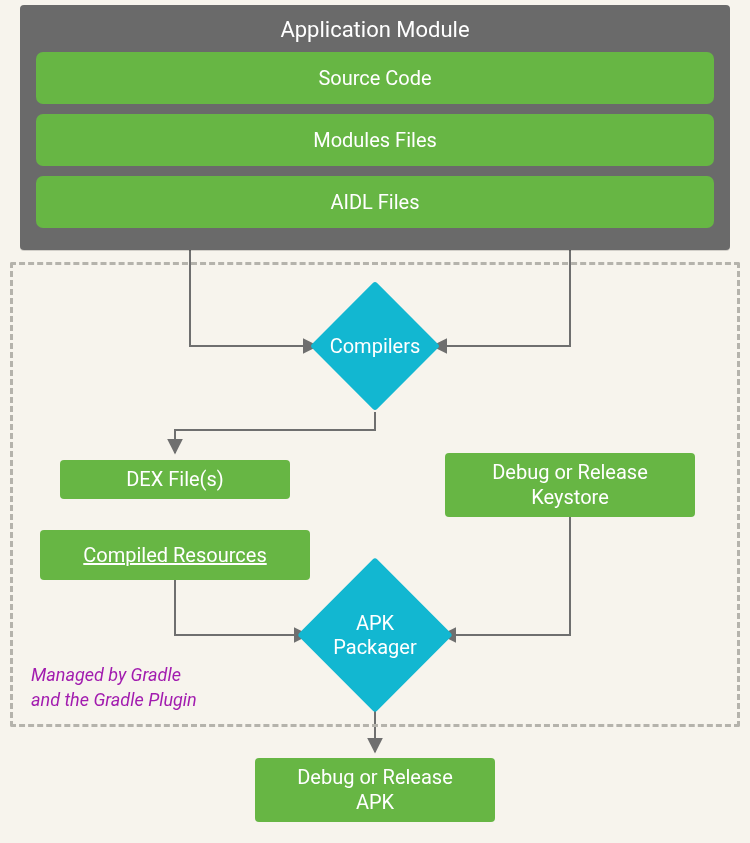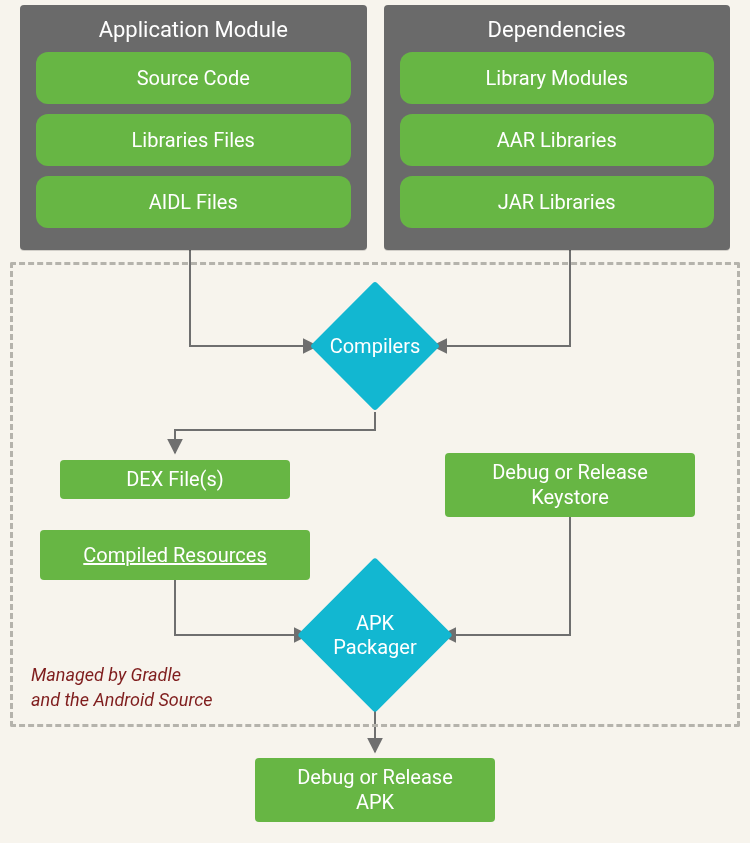--- a/index.html
+++ b/index.html
@@ -41,39 +41,39 @@
     font-weight: 400;
     text-align: center;
     margin-bottom: 10px;
   }
   .green-pill {
     background: #67b644;
     color: #ffffff;
     font-size: 20px;
     font-weight: 400;
     text-align: center;
-    border-radius: 12px;
+    border-radius: 7px;
     padding: 14px 10px;
     margin-bottom: 10px;
   }
   .module-box .green-pill:last-child { margin-bottom: 2px; }
   .dashed-panel {
     position: absolute;
     left: 10px;
     right: 10px;
     top: 262px;
     height: 465px;
     border: 3px dashed #b5b3ac;
     border-radius: 2px;
   }
   .caption {
     position: absolute;
     left: 18px;
     bottom: 12px;
-    color: #7f1d1d;
+    color: #a21caf;
     font-style: italic;
     font-size: 18px;
     line-height: 1.35;
   }
   .diamond {
     position: absolute;
     background: #12b7d1;
     transform: rotate(45deg);
     border-radius: 3px;
   }
@@ -145,35 +145,29 @@
 
     <path d="M 570 517 L 570 635 L 442 635" fill="none" stroke="#6f6f6f" stroke-width="2" marker-end="url(#arrow)"></path>
 
     <path d="M 375 710 L 375 752" fill="none" stroke="#6f6f6f" stroke-width="2" marker-end="url(#arrow)"></path>
   </svg>
 
   <div class="top-modules">
     <div class="module-box">
       <div class="module-title">Application Module</div>
       <div class="green-pill">Source Code</div>
-      <div class="green-pill">Libraries Files</div>
+      <div class="green-pill">Modules Files</div>
       <div class="green-pill">AIDL Files</div>
-    </div>
-    <div class="module-box">
-      <div class="module-title">Dependencies</div>
-      <div class="green-pill">Library Modules</div>
-      <div class="green-pill">AAR Libraries</div>
-      <div class="green-pill">JAR Libraries</div>
     </div>
   </div>
 
   <div class="dashed-panel">
     <div class="caption">
       <span>Managed by Gradle</span><br>
-      <span>and the Android Source</span>
+      <span>and the Gradle Plugin</span>
     </div>
   </div>
 
   <div class="diamond diamond-compilers">
     <div class="diamond-inner">Compilers</div>
   </div>
 
   <div class="free-green dex-box">DEX File(s)</div>
   <div class="free-green cres-box">Compiled Resources</div>
   <div class="free-green keystore-box" style="white-space:pre-line;"><span>Debug or Release

